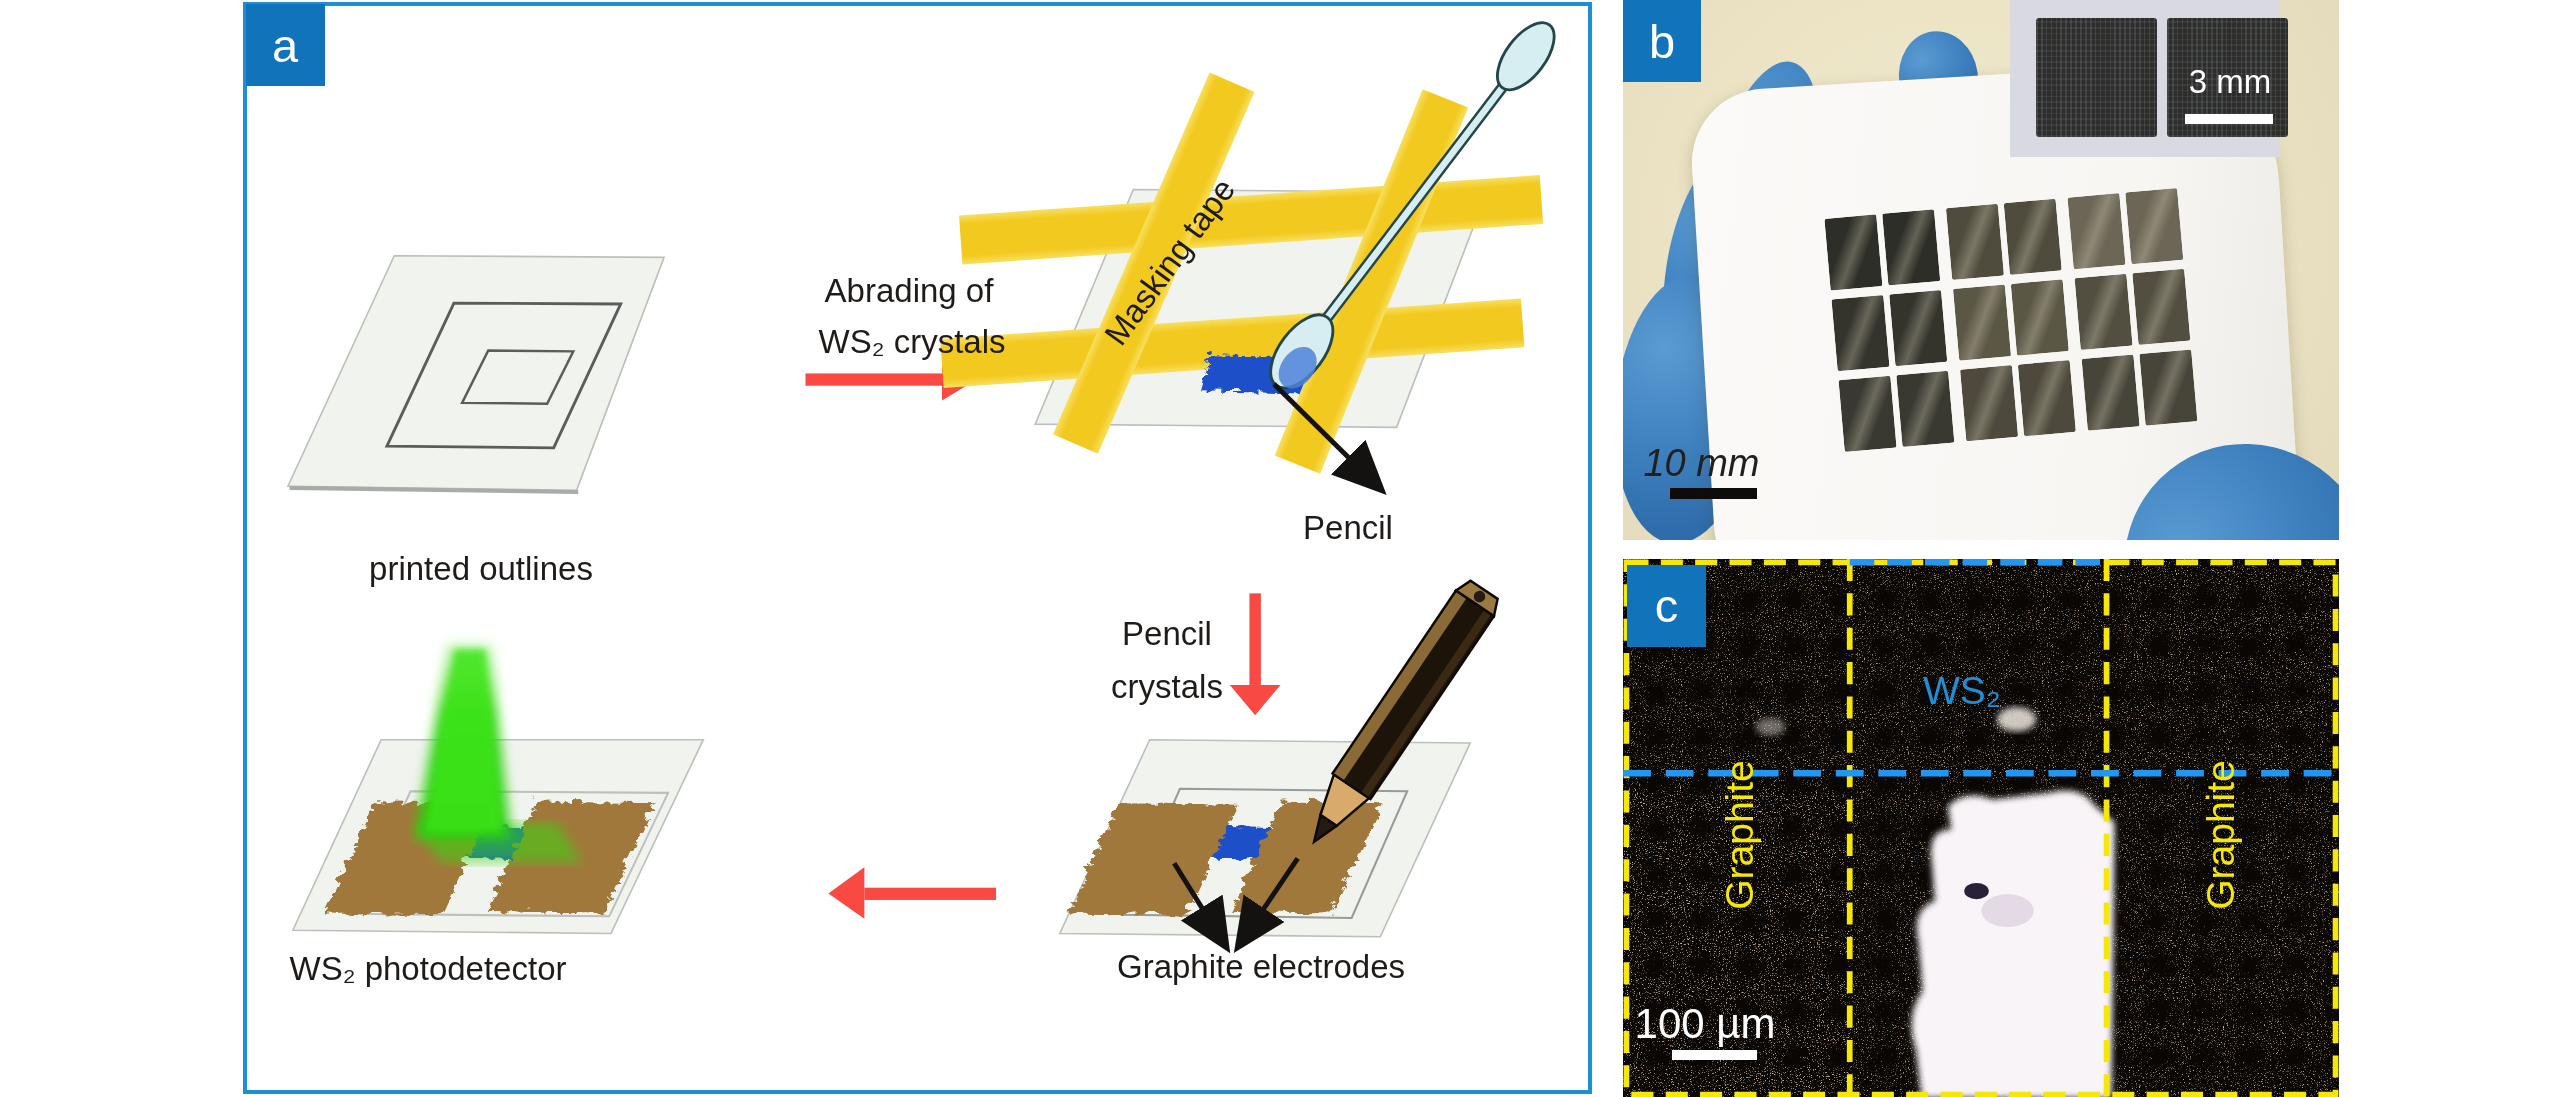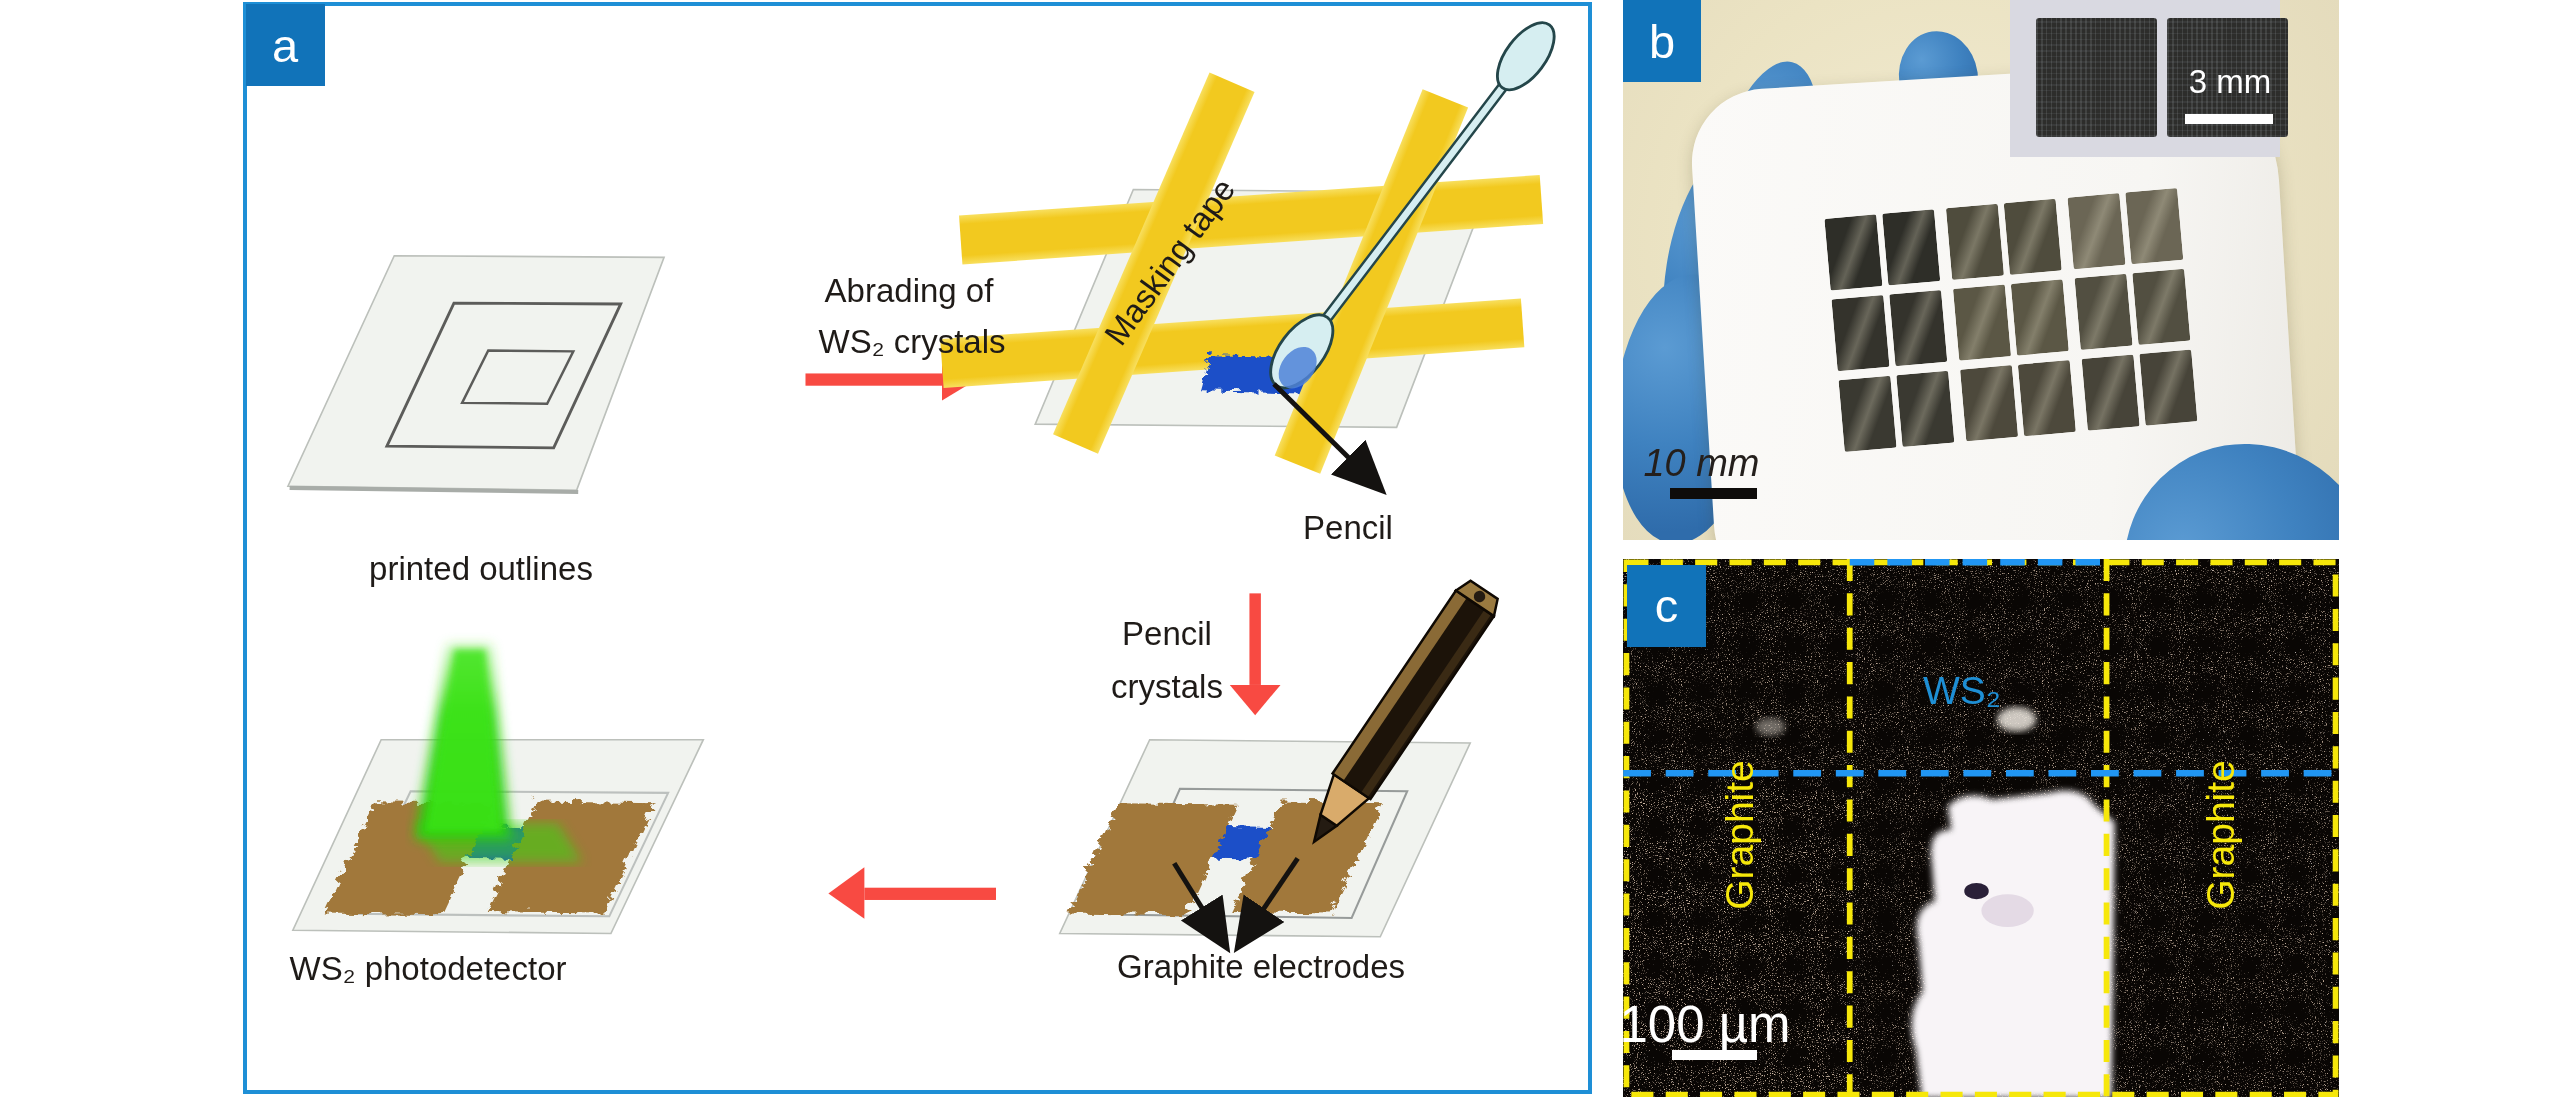--- a/index.html
+++ b/index.html
@@ -36,21 +36,21 @@
   .inset-sq{position:absolute;top:18px;width:121px;height:119px;background-color:#2d2d2b;border-radius:3.3px;
       background-image:repeating-linear-gradient(90deg, rgba(210,220,225,.12) 0 1.6px, transparent 1.6px 4.9px),
                        repeating-linear-gradient(0deg, rgba(160,170,185,.10) 0 1.6px, transparent 1.6px 5.7px);}
   .inset-label{position:absolute;left:220px;top:82px;transform:translate(-50%,-50%);color:#fff;font-size:33px;white-space:nowrap;}
   .inset-bar{position:absolute;left:175px;top:114px;width:88px;height:9.8px;background:#fff;}
   
   .panel-c{position:absolute;left:1623px;top:559px;width:716px;height:539px;overflow:hidden;background:#090604;}
   .c-text{position:absolute;transform:translate(-50%,-50%);white-space:nowrap;}
   .ws2-label{left:339px;top:132px;color:#1e8fd5;font-size:39px;}
   .graphite-label{color:var(--dashed-yellow,#f6e70a);font-size:39px;}
-  .scale-100um{left:82px;top:465px;color:#ffffff;font-size:51px;}
+  .scale-100um{left:82px;top:465px;color:#ffffff;font-size:42px;}
   .bar-100um{position:absolute;left:49px;top:491px;width:85px;height:9.8px;background:#fff;}
 </style>
 </head>
 <body>
 
 <div class="stage">
 
   <div class="panel-a">
     <svg width="1349" height="1092" viewBox="0 0 1650 1335" class="abs" style="left:0;top:0">
       <defs>

